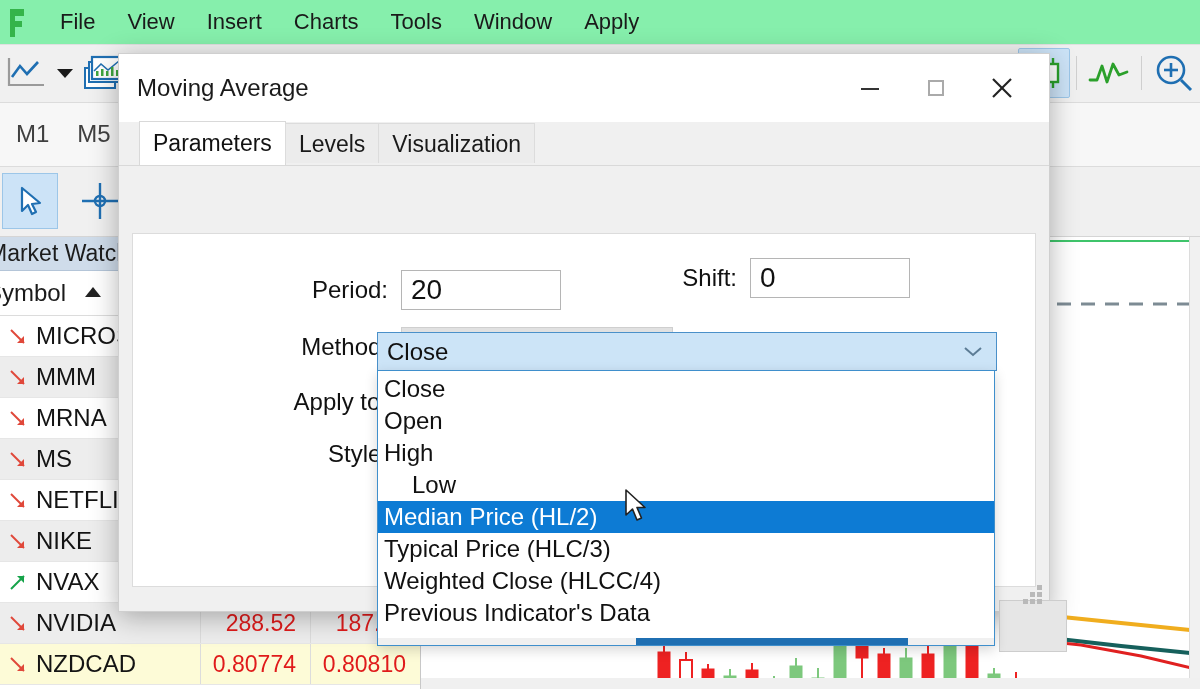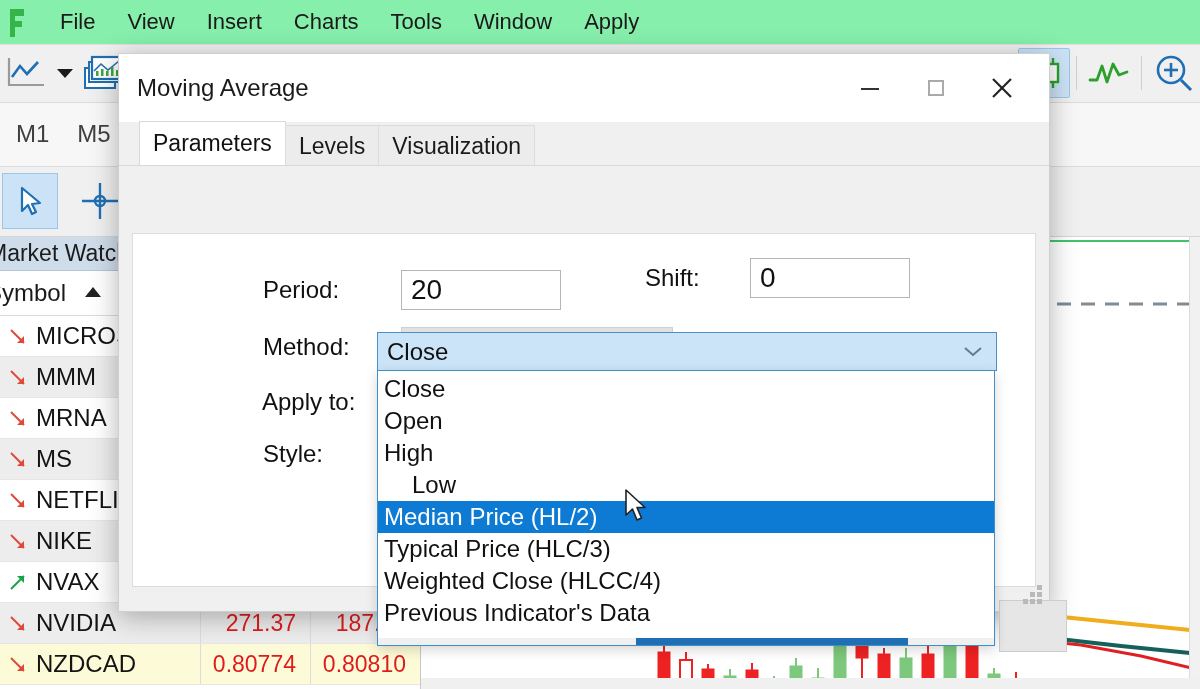--- a/index.html
+++ b/index.html
@@ -126,21 +126,21 @@
     box-sizing:border-box;
   }
   .tab.active{background:#ffffff;border-color:#d9d9d9;color:#111;height:44px;line-height:42px;}
 
   .dlg-body{
     position:absolute;left:13px;top:179px;width:904px;height:354px;
     background:#ffffff;border:1px solid #dcdcdc;box-sizing:border-box;
   }
 
   .frow{position:absolute;display:flex;align-items:center;}
-  .flabel{font-size:24px;color:#111;}
+  .flabel{font-size:24px;color:#111;text-align:right;}
 
   .txtbox{
     border:1px solid #b5b5b5;background:#ffffff;box-sizing:border-box;
     font-size:28px;color:#111;display:flex;align-items:center;padding-left:9px;
   }
   .combo{
     background:#e1e1e1;border:1px solid #cfcfcf;box-sizing:border-box;
     font-size:24px;color:#111;display:flex;align-items:center;padding-left:9px;
   }
   .combo .cv{flex:1 1 auto;}
@@ -378,21 +378,21 @@
           <div class="mw-ask blue"></div>
         </div>
         <div class="mw-row even">
           <div class="mw-arrow">
             <svg width="20" height="21" viewBox="0 0 20 21">
               <path d="M3,4 L16,17" stroke="#e0483a" stroke-width="2" fill="none"></path>
               <polygon points="16,17 9,17 16,10" fill="#e0483a"></polygon>
             </svg>
           </div>
           <div class="mw-name">NVIDIA</div>
-          <div class="mw-bid red">271.37</div>
+          <div class="mw-bid red">288.52</div>
           <div class="mw-ask red">187.74</div>
         </div>
         <div class="mw-row hl">
           <div class="mw-arrow">
             <svg width="20" height="21" viewBox="0 0 20 21">
               <path d="M3,4 L16,17" stroke="#e0483a" stroke-width="2" fill="none"></path>
               <polygon points="16,17 9,17 16,10" fill="#e0483a"></polygon>
             </svg>
           </div>
           <div class="mw-name">NZDCAD</div>
@@ -510,21 +510,21 @@
       </div>
       <div class="dlg-btn" style="margin-right:14px;">
         <svg width="26" height="26" viewBox="0 0 26 26">
             <line x1="4" y1="4" x2="22" y2="22" stroke="#222" stroke-width="2.2"></line>
             <line x1="22" y1="4" x2="4" y2="22" stroke="#222" stroke-width="2.2"></line>
           </svg>
       </div>
     </div>
 
     <div class="tabstrip">
-      <div id="tabs" style="display:flex;align-items:flex-end;">
+      <div id="tabs" style="display:flex;align-items:center;">
           <div class="tab active">Parameters</div>
           <div class="tab">Levels</div>
           <div class="tab">Visualization</div>
         </div>
     </div>
 
     <div class="dlg-body">
 
       <div class="frow" style="left:130px;top:36px;">
         <div class="flabel" style="width:125px;">Period:</div>

